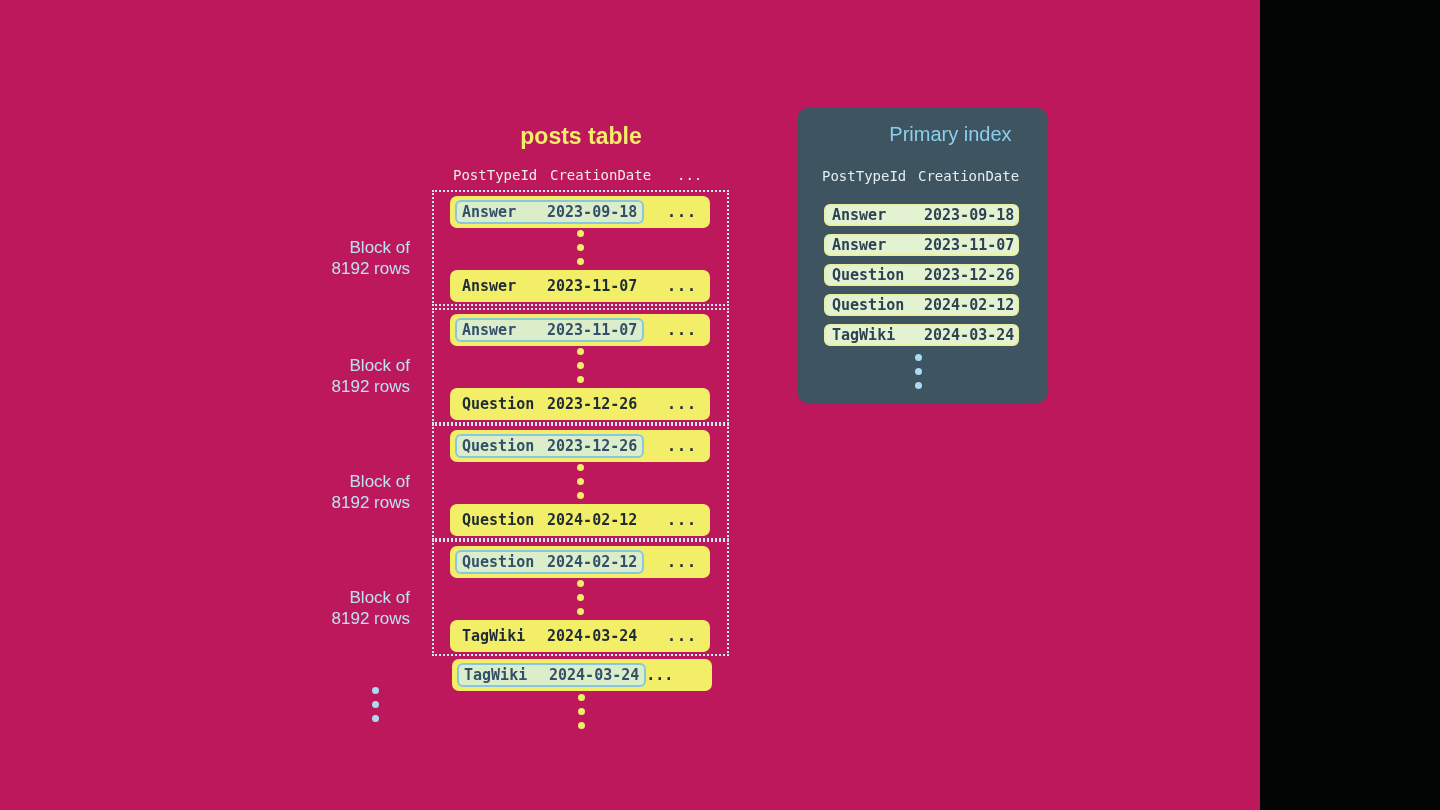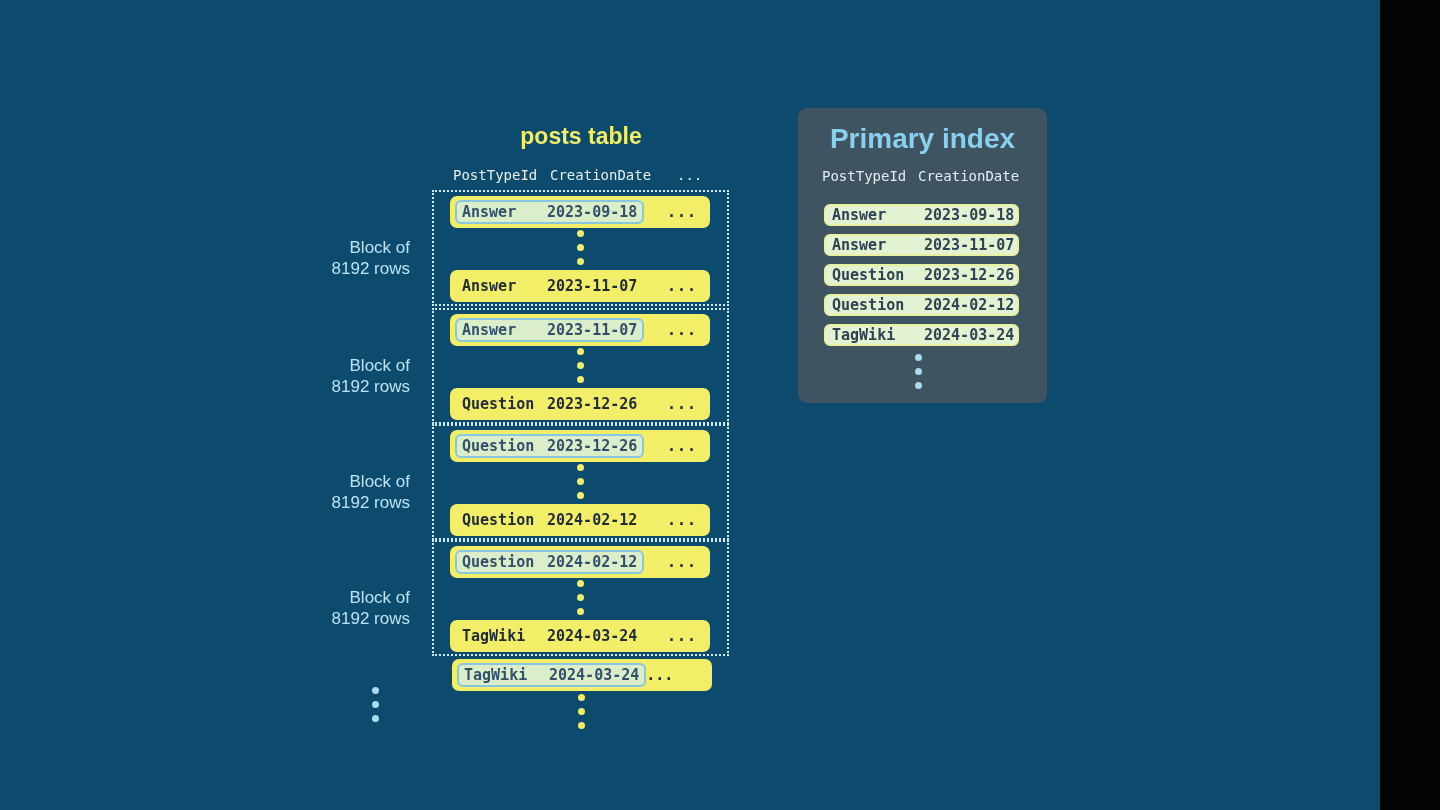--- a/index.html
+++ b/index.html
@@ -1,16 +1,16 @@
 <!DOCTYPE html>
 <html><head>
 <meta charset="utf-8">
 <style>
   html,body{margin:0;padding:0;background:#030404;}
-  .stage{position:relative;width:1380px;height:810px;background:#0c4a6e;overflow:hidden;
+  .stage{position:relative;width:1260px;height:810px;background:#be185d;overflow:hidden;
          font-family:"Liberation Sans",sans-serif;}
 
   
   .pt-title{position:absolute;left:431px;top:123px;width:300px;text-align:center;
             font-size:23px;font-weight:600;color:#f3ee68;}
   .pt-headers{position:absolute;left:453px;top:167px;width:260px;display:flex;
               font-family:"DejaVu Sans Mono","Liberation Mono",monospace;
               font-size:14px;color:#eceee6;}
   .pt-headers .h1{width:97px;}
   .pt-headers .h2{width:127px;}
@@ -49,21 +49,21 @@
   .vdots.more-blocks{position:absolute;left:372px;top:687px;}
 
   .lbl{position:absolute;left:260px;width:150px;text-align:right;
        font-size:17px;line-height:21px;color:#bce3f2;}
   .l1{top:237px}.l2{top:355px}.l3{top:471px}.l4{top:587px}
 
   
   .panel{position:absolute;left:798px;top:108px;width:249px;height:295px;
          background:#3f5461;border-radius:9px;}
   .panel-title{position:absolute;left:0;top:15px;width:100%;text-align:center;
-         font-size:28px;font-weight:700;color:#89d0ee;}
+         font-size:20px;font-weight:400;color:#89d0ee;padding-left:28px;}
   .ix-headers{position:absolute;left:24px;top:60px;width:200px;display:flex;
          font-family:"DejaVu Sans Mono","Liberation Mono",monospace;
          font-size:14px;color:#e6edf0;}
   .ix-headers .h1{width:96px;}
   .ix-row{position:absolute;left:26px;width:195px;height:22px;
          background:#e3f2d1;border:2px solid #e9f0a2;border-radius:6px;
          box-sizing:border-box;display:flex;align-items:center;
          font-family:"DejaVu Sans Mono","Liberation Mono",monospace;
          font-size:15px;font-weight:700;color:#2e4254;}
   .ix-row .type{margin-left:6px;width:92px;white-space:pre;}

